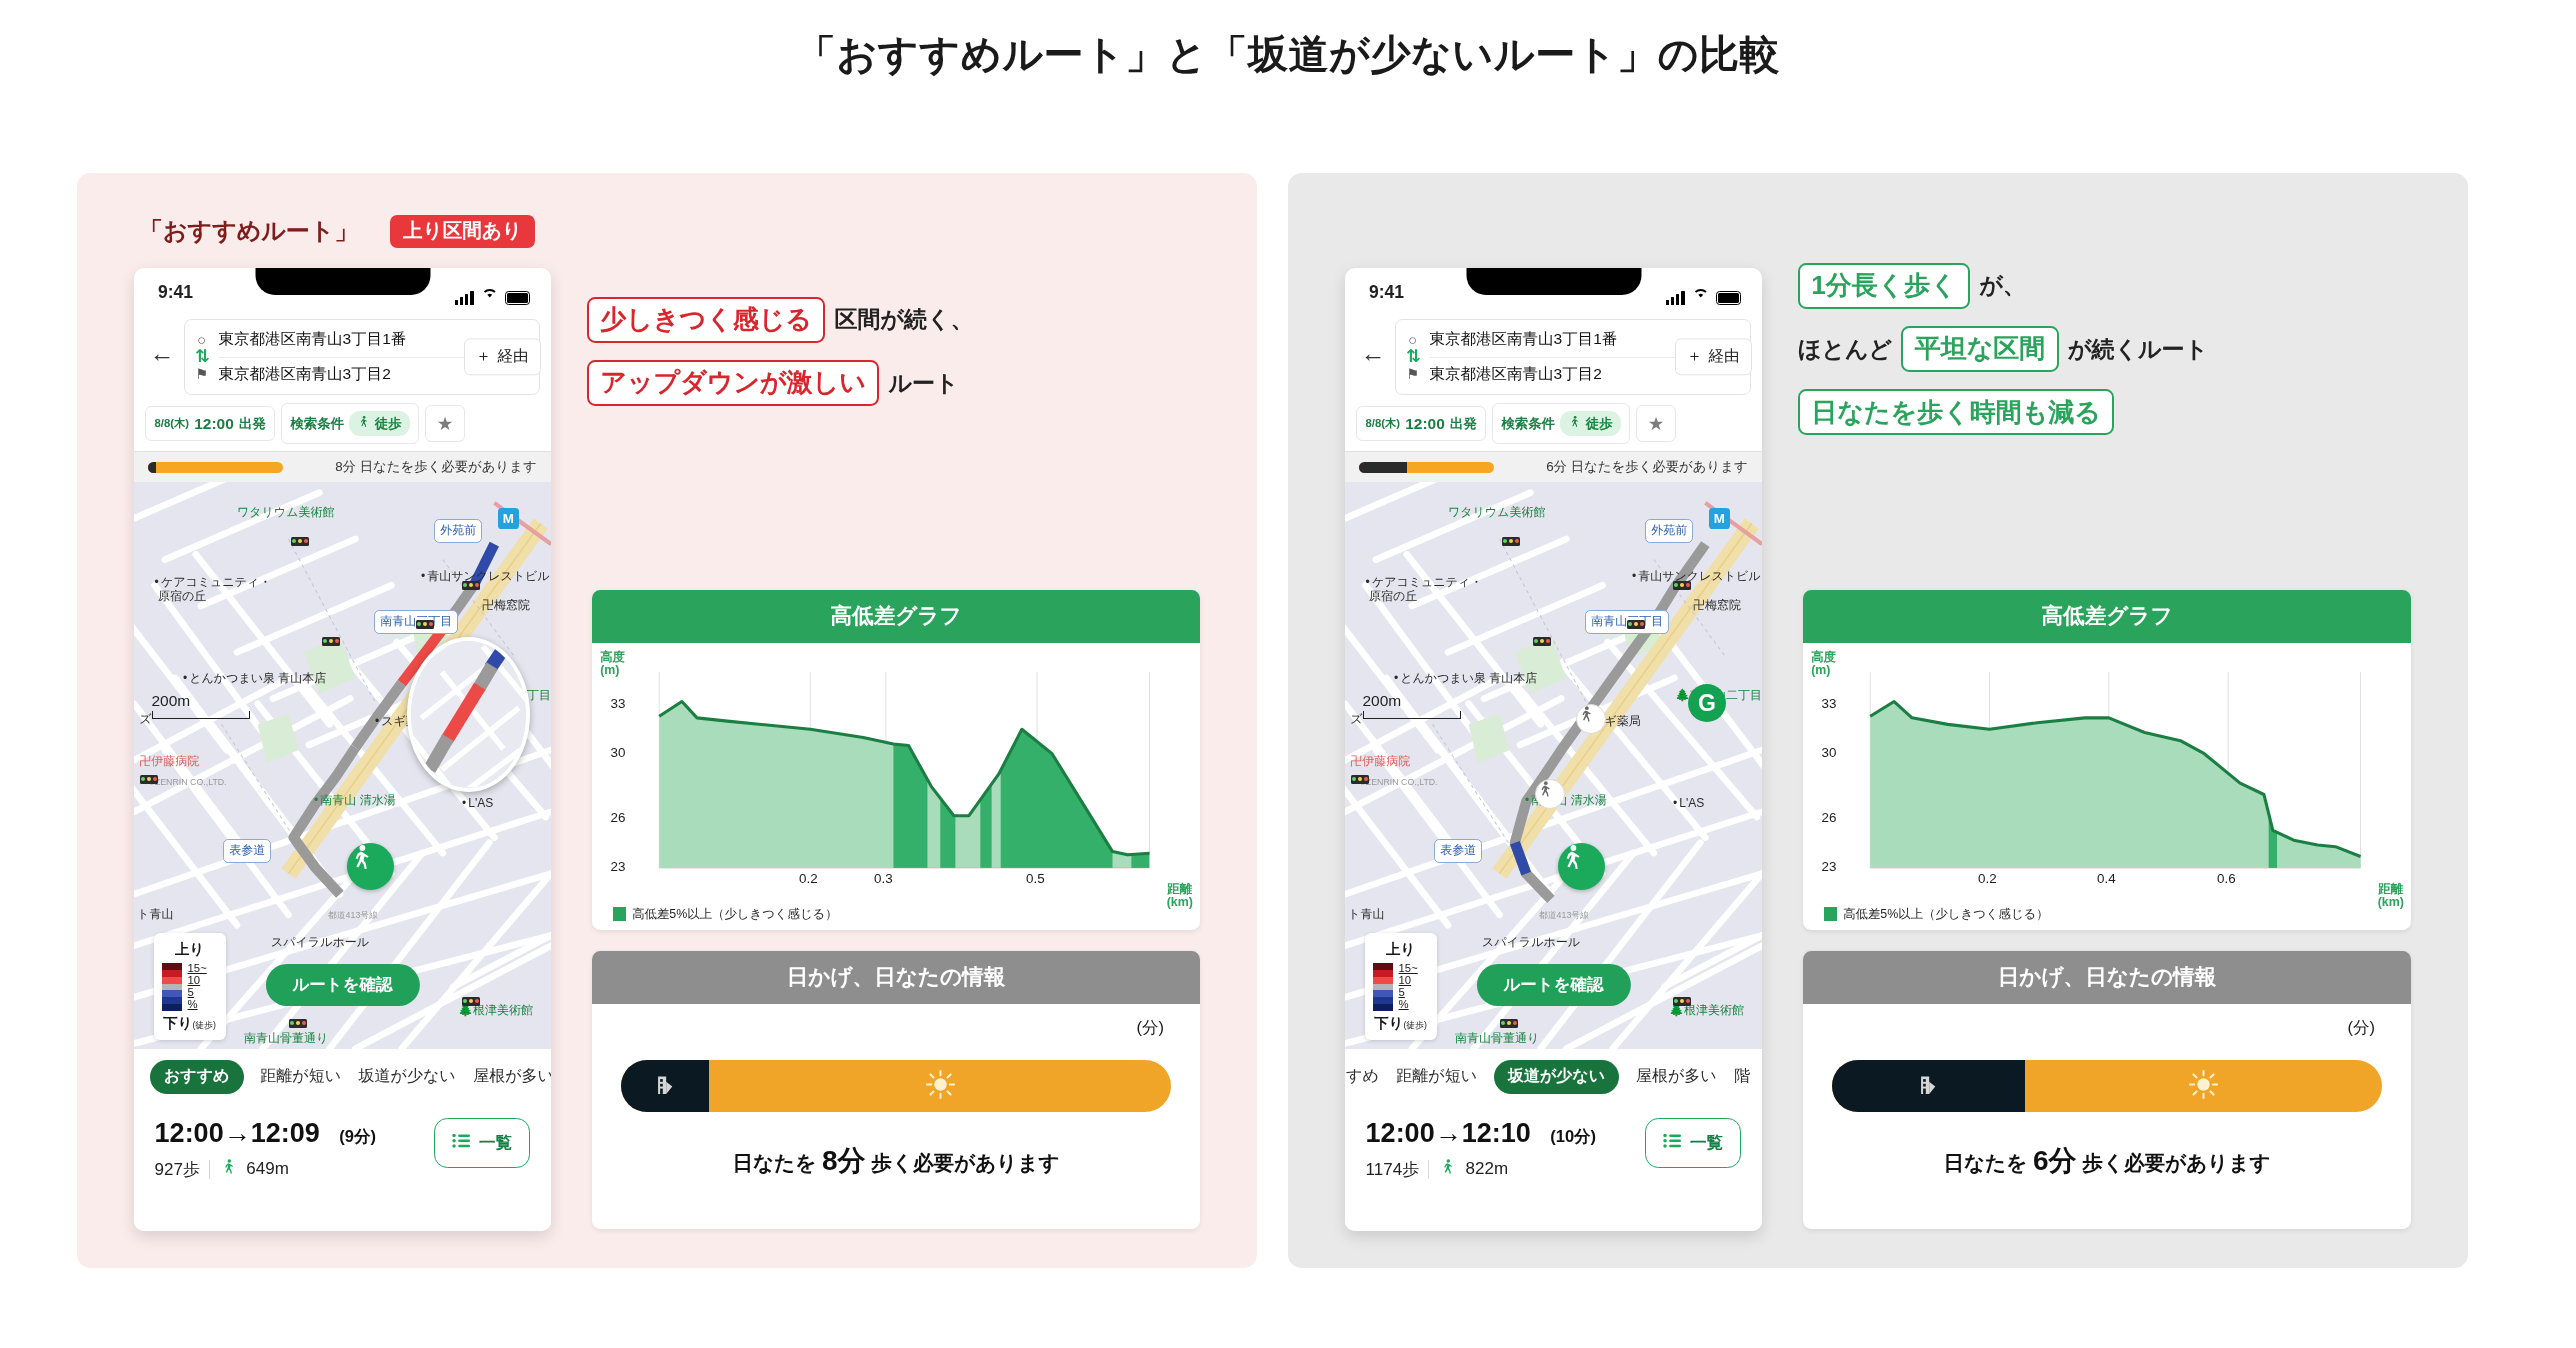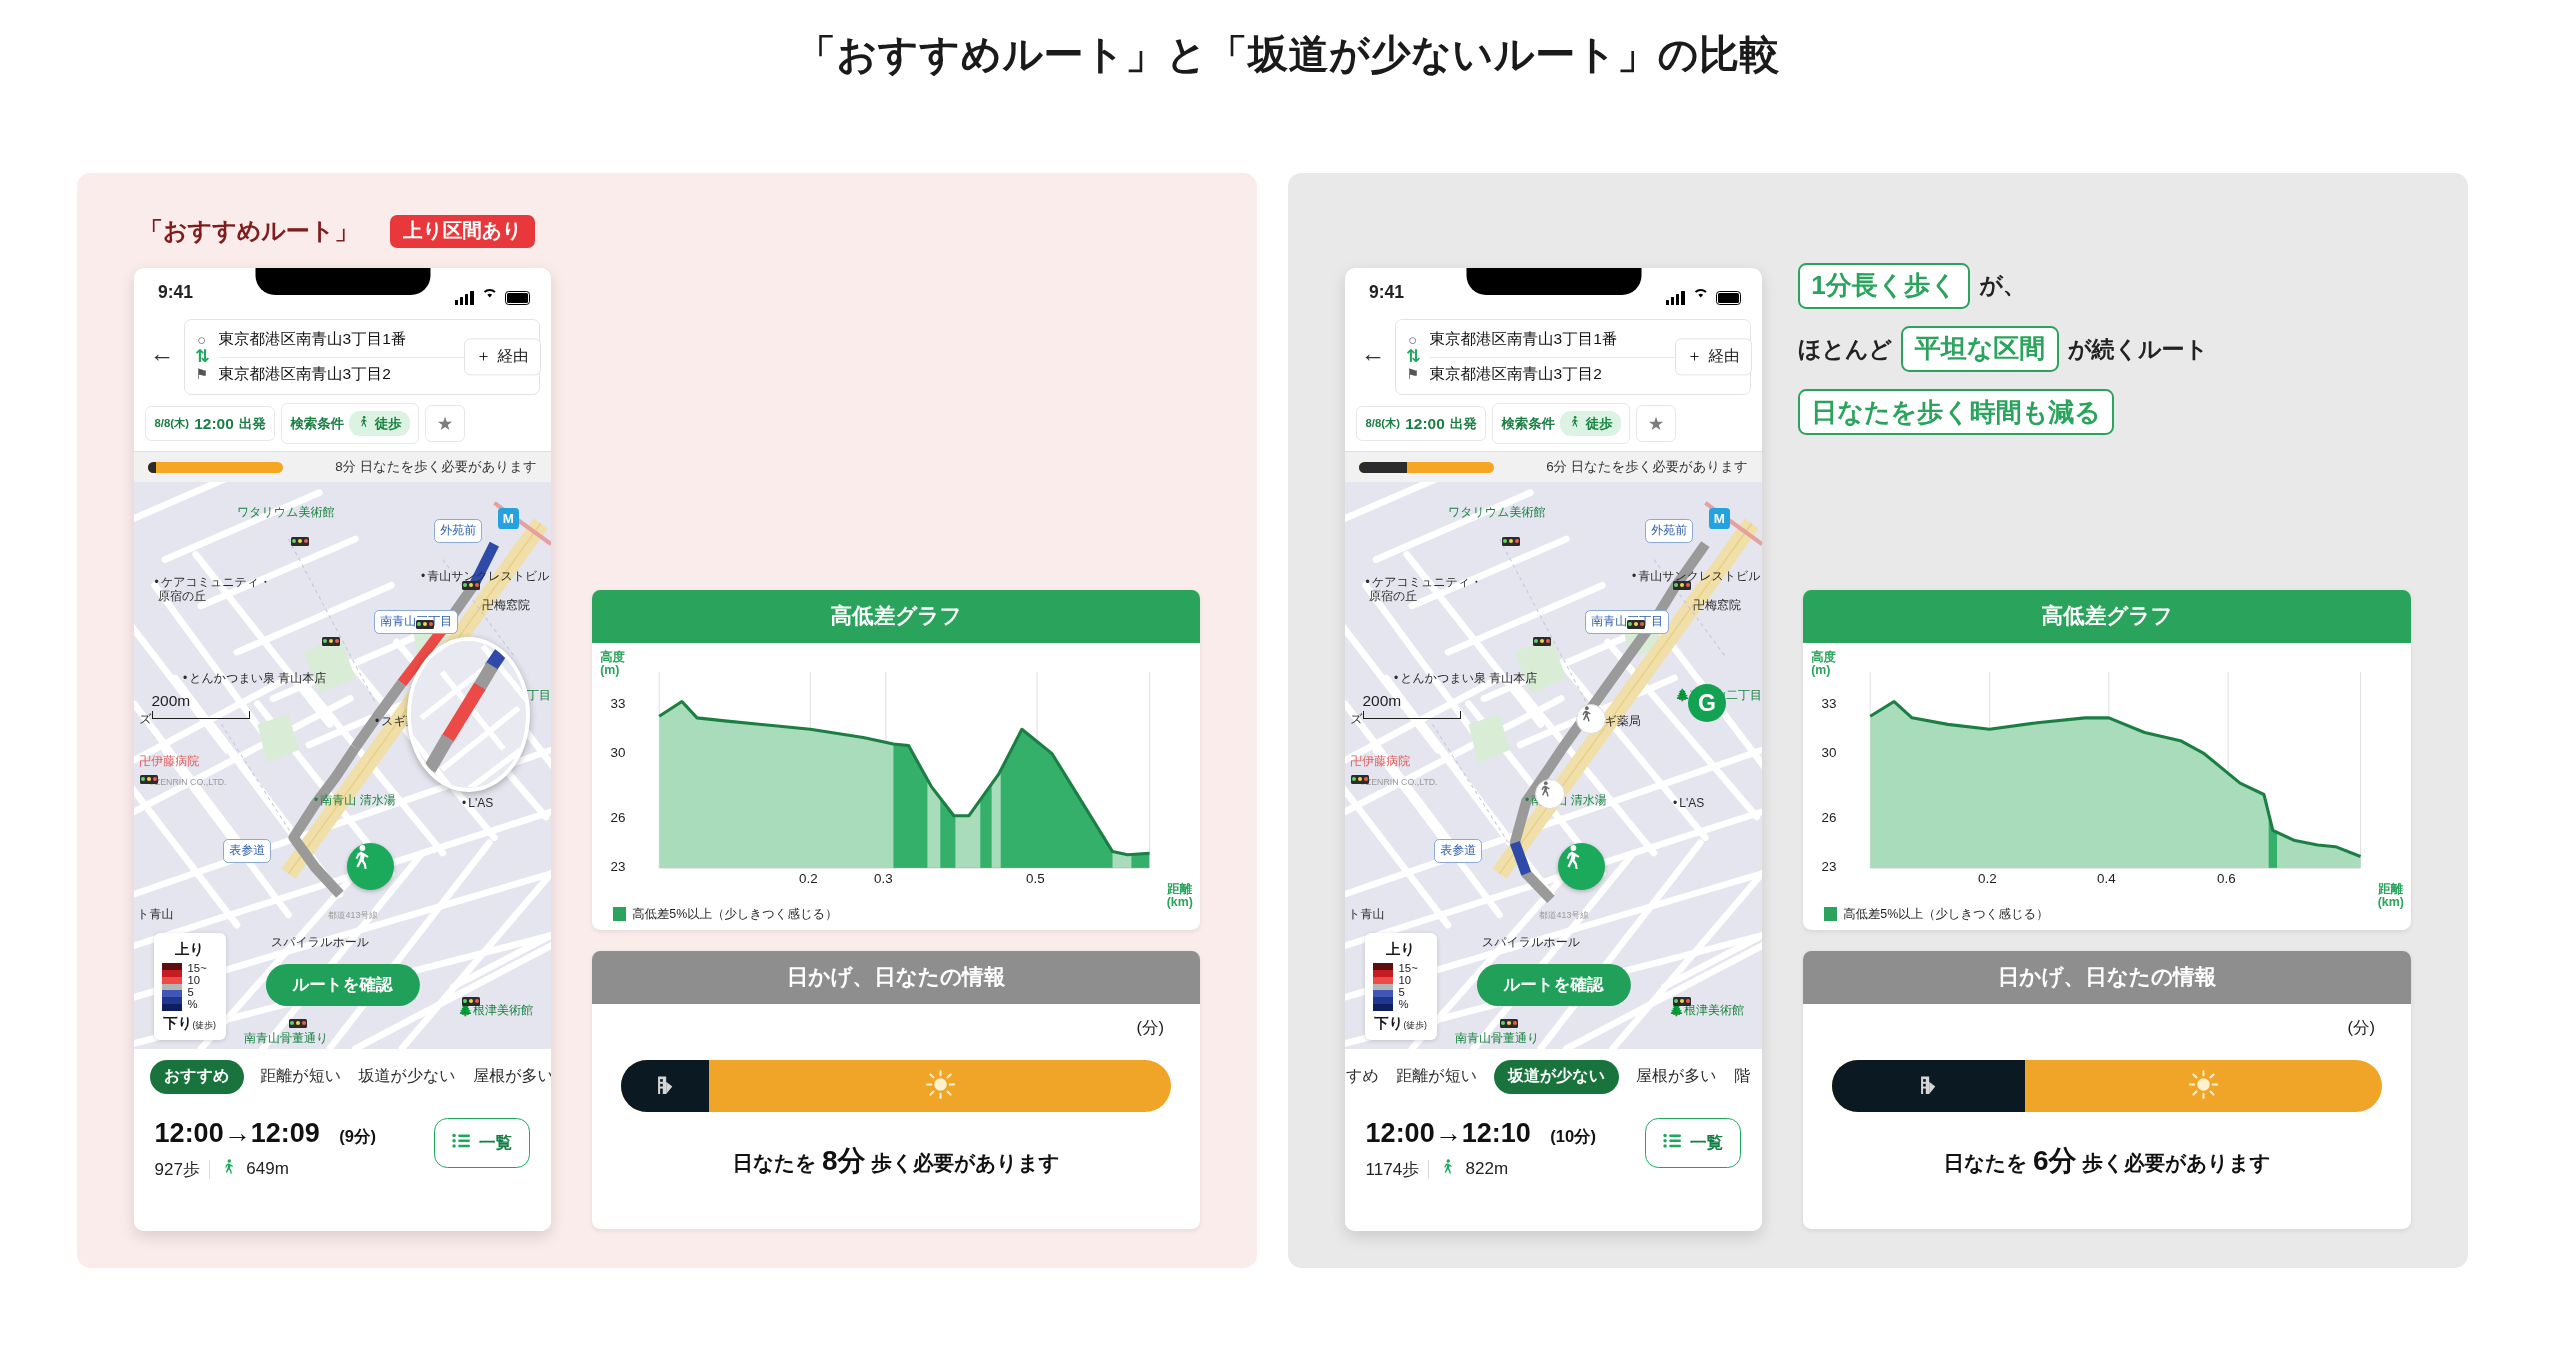--- a/index.html
+++ b/index.html
@@ -223,21 +223,21 @@
     box-shadow: 0 1px 4.1px rgba(0,0,0,.16);
     width: 72px; text-align: center;
   }
   .slope-legend .up, .slope-legend .down { font-size: 14.4px; font-weight: bold; color: #181818; }
   .slope-legend .down small { font-size: 8.8px; font-weight: normal; }
   .slope-body { display: flex; align-items: stretch; gap: 5.2px; margin: 4.1px 0 3.1px; }
   .slope-bar { width: 20.6px; display: flex; flex-direction: column; }
   .slope-bar span { flex: 1 1 auto; display: block; }
   .slope-ticks {
     flex: 1; display: flex; flex-direction: column;
-    font-size: 11.3px; color: #1b1b1b; text-align: left; line-height: 1.05;
+    font-size: 11.3px; color: #1b1b1b; text-align: left; line-height: 1.05; text-decoration: underline;
   }
   .slope-ticks span { display: block; }
   .slope-ticks .pc { margin-top: auto; }
 
   
   .magnifier {
     position: absolute; z-index: 7; width: 123px; height: 155px;
     border-radius: 50%; border: 4.1px solid #fff; overflow: hidden;
     box-shadow: 0 2.1px 7.2px rgba(0,0,0,.28); background: #e8e9f1;
   }
@@ -606,20 +606,30 @@
                     <rect x="12" y="2.6" width="23" height="5" rx="2.5"></rect>
                     <rect x="12" y="12.6" width="23" height="5" rx="2.5"></rect>
                     <rect x="12" y="22.6" width="23" height="5" rx="2.5"></rect>
                   </g>
                 </svg></span>
               <span>一覧</span>
             </div>
           </div>
         </div>
       </div>
+      <div class="annots">
+        <div class="annot-line">
+          <span class="hl red">少しきつく感じる</span>
+          <span class="plain">区間が続く、</span>
+        </div>
+        <div class="annot-line">
+          <span class="hl red">アップダウンが激しい</span>
+          <span class="plain">ルート</span>
+        </div>
+      </div>
       <div class="card" id="chart-card-left">
         <div class="card-head green">高低差グラフ</div>
         <div class="chart-area">
           <div class="axis-title-y">高度<br>(m)</div>
           <div style="position:absolute;left:31px;top:23px">
             <svg width="536" height="206" viewBox="0 0 1040 400">
               <g stroke="#d8d8d8" stroke-width="1.6">
                 <line x1="70" y1="12" x2="70" y2="392"></line>
                 <line x1="363.3744221879815" y1="12" x2="363.3744221879815" y2="392"></line>
                 <line x1="510.0616332819722" y1="12" x2="510.0616332819722" y2="392"></line>

